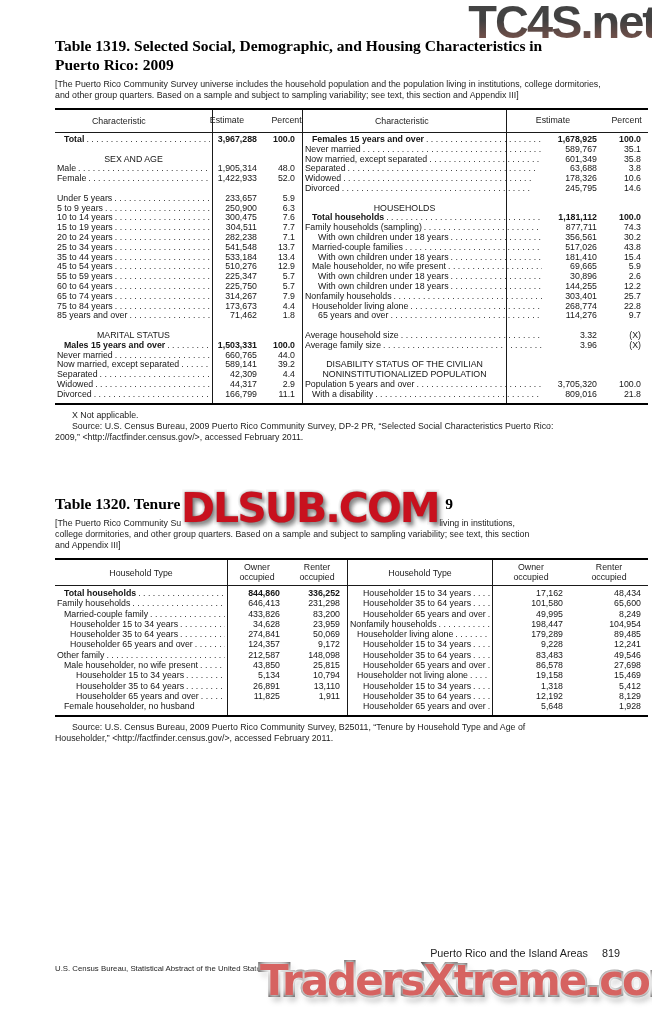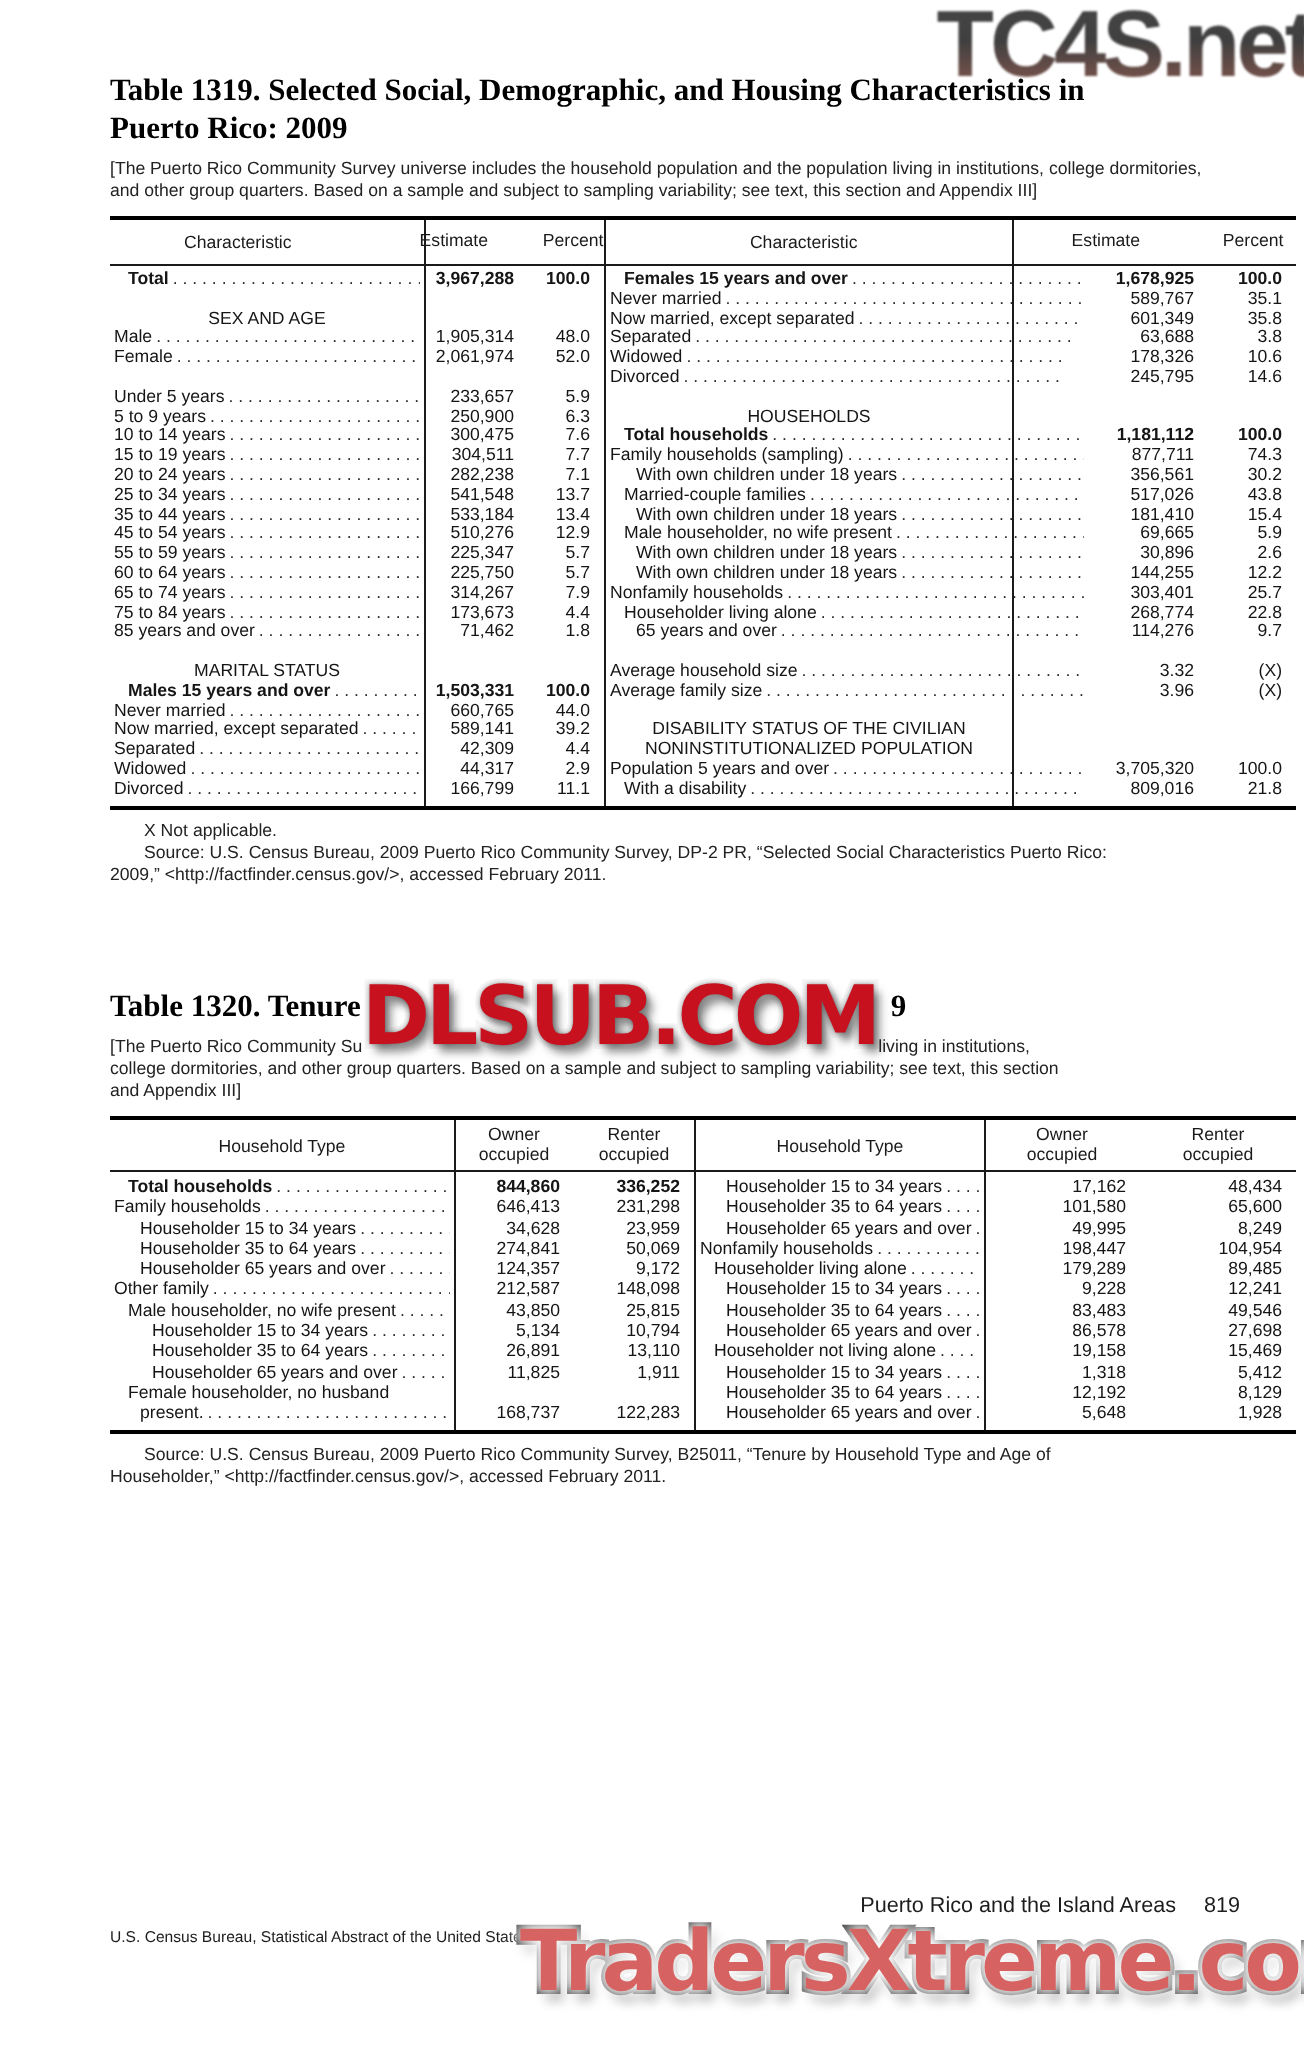--- a/index.html
+++ b/index.html
@@ -110,21 +110,21 @@
           </div>
           <div class="row">
             <span class="lab i0">Male</span>
             <span class="lead"></span>
             <span class="num e">1,905,314</span>
             <span class="num p">48.0</span>
           </div>
           <div class="row">
             <span class="lab i0">Female</span>
             <span class="lead"></span>
-            <span class="num e">2,061,974</span>
+            <span class="num e">1,422,933</span>
             <span class="num p">52.0</span>
           </div>
           <div class="row b"></div>
           <div class="row">
             <span class="lab i0">Under 5 years</span>
             <span class="lead"></span>
             <span class="num e">233,657</span>
             <span class="num p">5.9</span>
           </div>
           <div class="row">
@@ -423,20 +423,26 @@
             <span class="num e">844,860</span>
             <span class="num p">336,252</span>
           </div>
           <div class="row">
             <span class="lab i0">Family households</span>
             <span class="lead"></span>
             <span class="num e">646,413</span>
             <span class="num p">231,298</span>
           </div>
           <div class="row">
+            <span class="lab i1">Married-couple family</span>
+            <span class="lead"></span>
+            <span class="num e">433,826</span>
+            <span class="num p">83,200</span>
+          </div>
+          <div class="row">
             <span class="lab i2">Householder 15 to 34 years</span>
             <span class="lead"></span>
             <span class="num e">34,628</span>
             <span class="num p">23,959</span>
           </div>
           <div class="row">
             <span class="lab i2">Householder 35 to 64 years</span>
             <span class="lead"></span>
             <span class="num e">274,841</span>
             <span class="num p">50,069</span>
@@ -475,26 +481,20 @@
             <span class="lab i3">Householder 65 years and over</span>
             <span class="lead"></span>
             <span class="num e">11,825</span>
             <span class="num p">1,911</span>
           </div>
           <div class="row">
             <span class="lab i1">Female householder, no husband</span>
             <span class="lead off"></span>
             <span class="num e"></span>
             <span class="num p"></span>
-          </div>
-          <div class="row">
-            <span class="lab i2">present.</span>
-            <span class="lead"></span>
-            <span class="num e">168,737</span>
-            <span class="num p">122,283</span>
           </div>
         </div>
     </div>
     <div class="half r">
       <div class="vl" style="left:144px"></div>
       <div class="thead">
         <span class="hc">Household Type</span>
         <span class="he"><span>Owner</span><br><span>occupied</span></span>
         <span class="hp"><span>Renter</span><br><span>occupied</span></span>
       </div>

